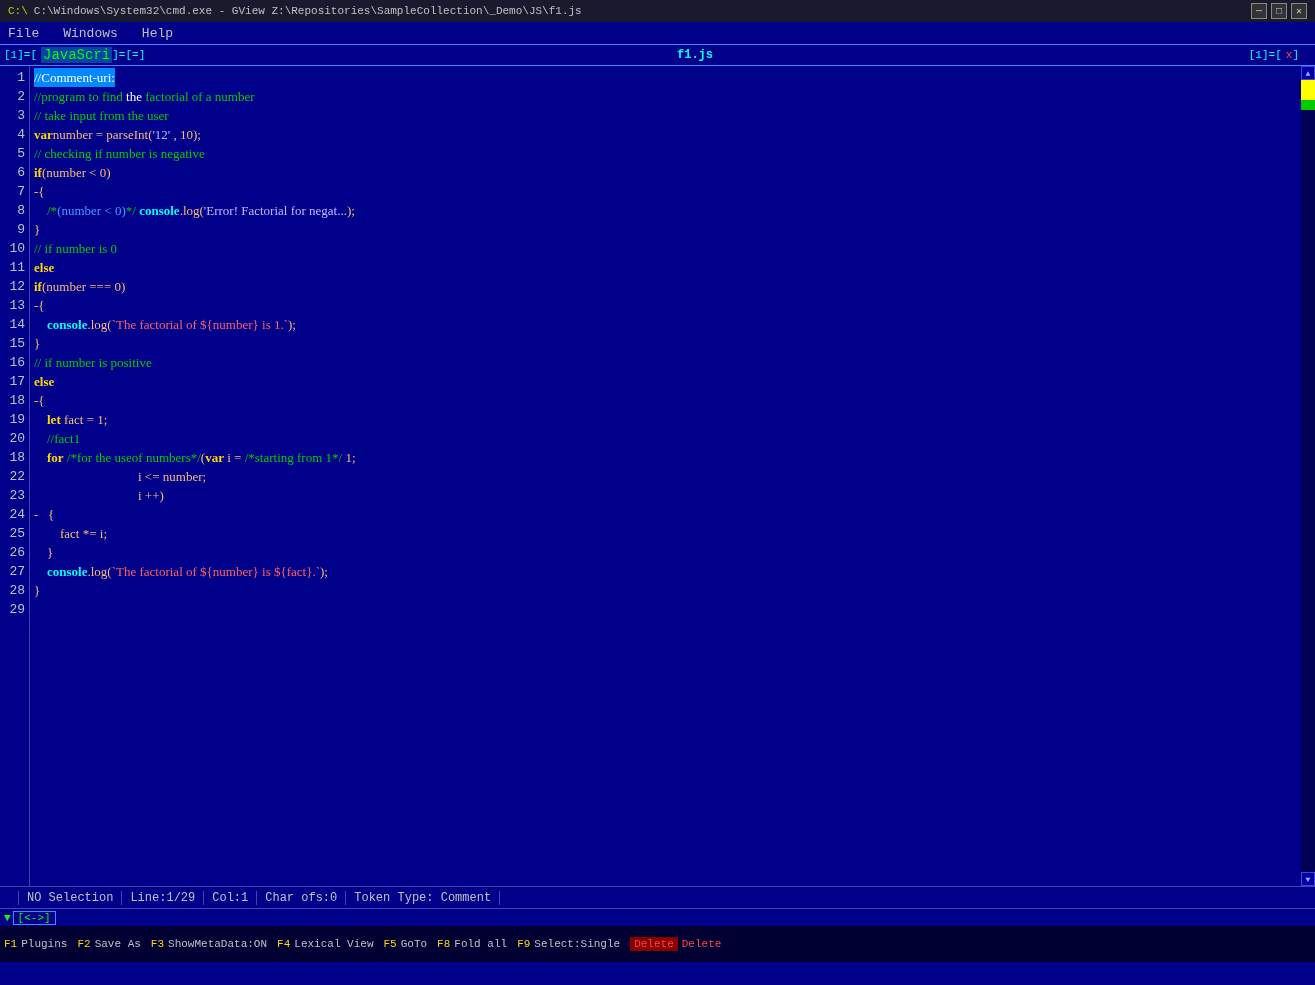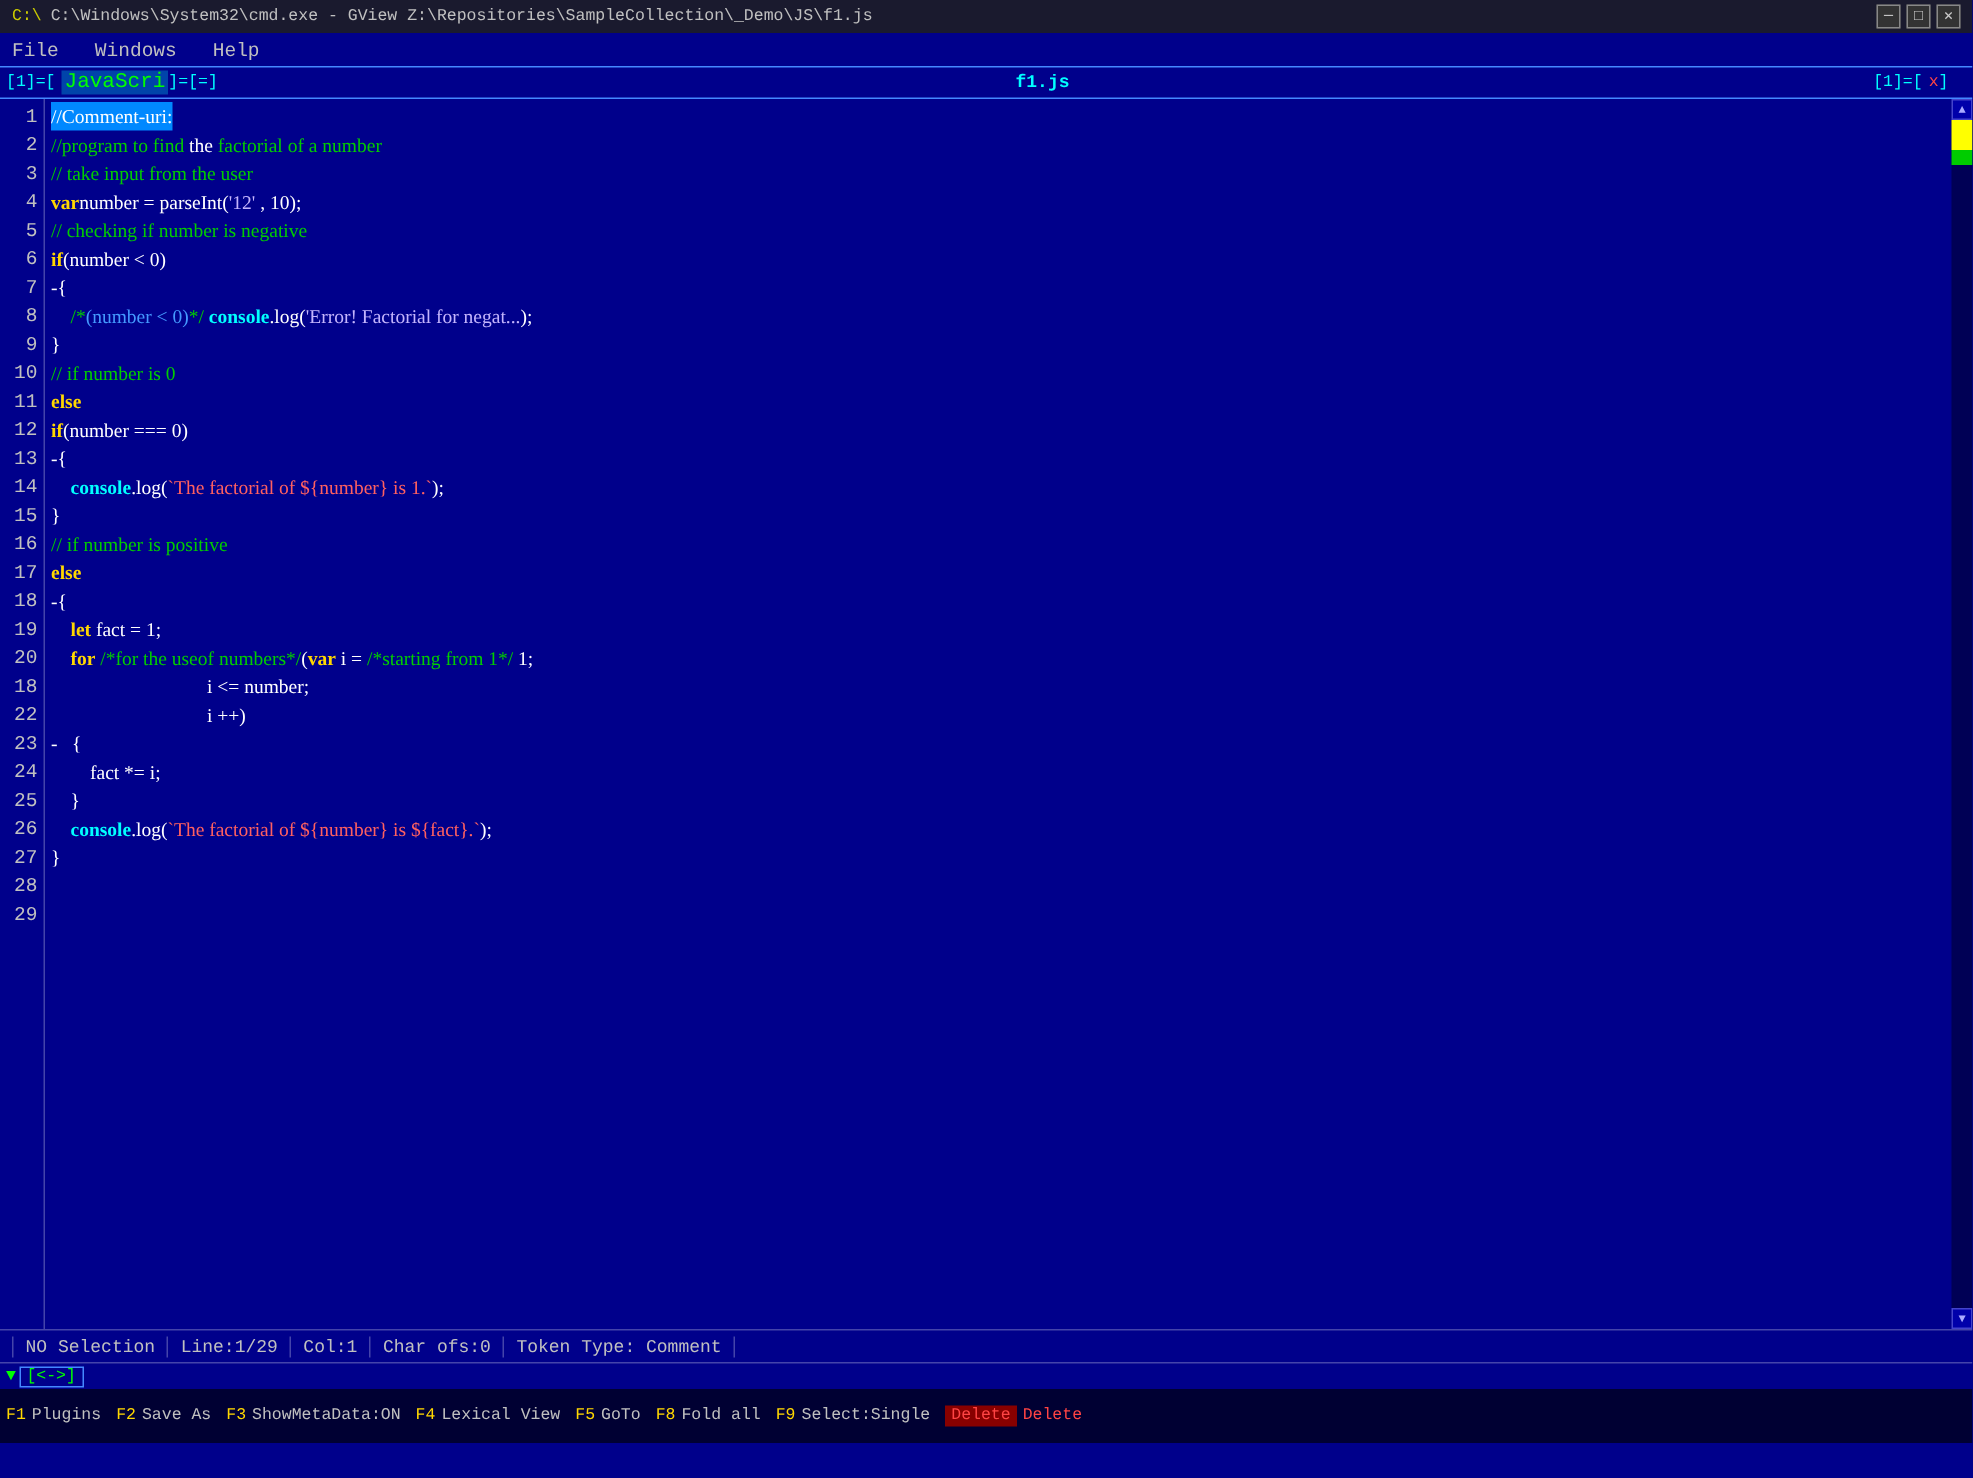--- a/index.html
+++ b/index.html
@@ -171,21 +171,21 @@
       padding: 0 8px;
       color: #c0c0c0;
       font-size: 12px;
       border-top: 1px solid #4444aa;
       gap: 0;
     }
     .status-item {
       padding: 0 8px;
       border-right: 1px solid #4444aa;
     }
-    .status-item:first-child { border-left: 1px solid #4444aa; }
+    .status-item:first-child { border-left: 1px solid #4444aa; margin-left: 10px; }
     
     #bottom-indicator {
       background: #00008B;
       height: 18px;
       display: flex;
       align-items: center;
       padding: 0 4px;
       border-top: 1px solid #4444aa;
     }
     #bottom-left-indicator {
@@ -219,21 +219,21 @@
       font-size: 11px;
       padding: 1px 4px;
       margin-right: 2px;
     }
 
     
     .c-comment { color: #00CC00; }
     .c-keyword { color: #FFD700; font-weight: bold; }
     .c-string { color: #c4b5fd; }
     .c-builtin { color: #00FFFF; font-weight: bold; }
-    .c-normal { color: #ffffff; text-align: center; }
+    .c-normal { color: #fdba74; text-align: center; }
     .c-template { color: #FF6060; }
     .c-selected { background: #0088ff; color: #ffffff; }
     .c-white { color: #ffffff; }
     .c-fade { color: #4499ff; }
   </style>
 </head>
 <body>
 
 <div id="title-bar">
   <div id="title-bar-left">
@@ -369,20 +369,23 @@
     </div>
 
     <div class="code-line">
       <span class="c-normal">-{</span>
     </div>
 
     <div class="code-line">
       <span class="c-normal">    </span><span class="c-keyword">let</span><span class="c-normal"> fact = 1;</span>
     </div>
 
+    <div class="code-line">
+      <span class="c-normal">    </span><span class="c-comment">//fact1</span>
+    </div>
 
     <div class="code-line">
       <span class="c-normal">    </span><span class="c-keyword">for</span><span class="c-normal"> </span><span class="c-comment">/*for the useof numbers*/</span><span class="c-normal">(</span><span class="c-keyword">var</span><span class="c-normal"> i = </span><span class="c-comment">/*starting from 1*/</span><span class="c-normal"> 1;</span>
     </div>
 
     <div class="code-line">
       <span class="c-normal">                                i &lt;= number;</span>
     </div>
 
     <div class="code-line">

